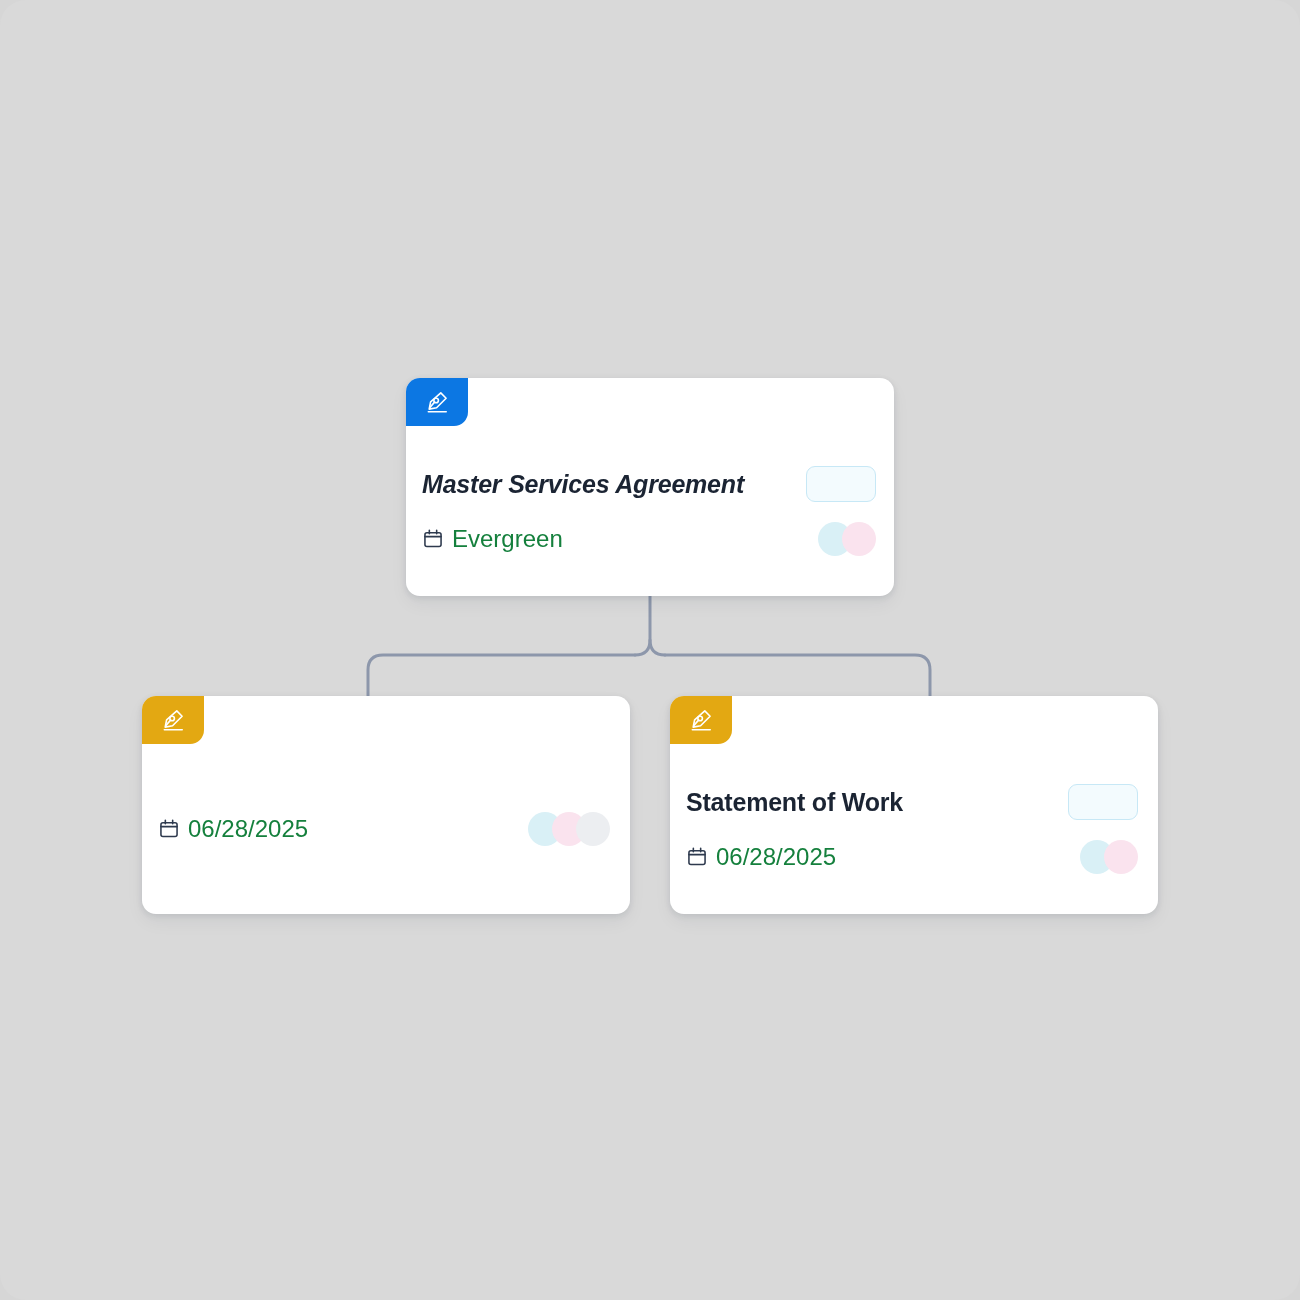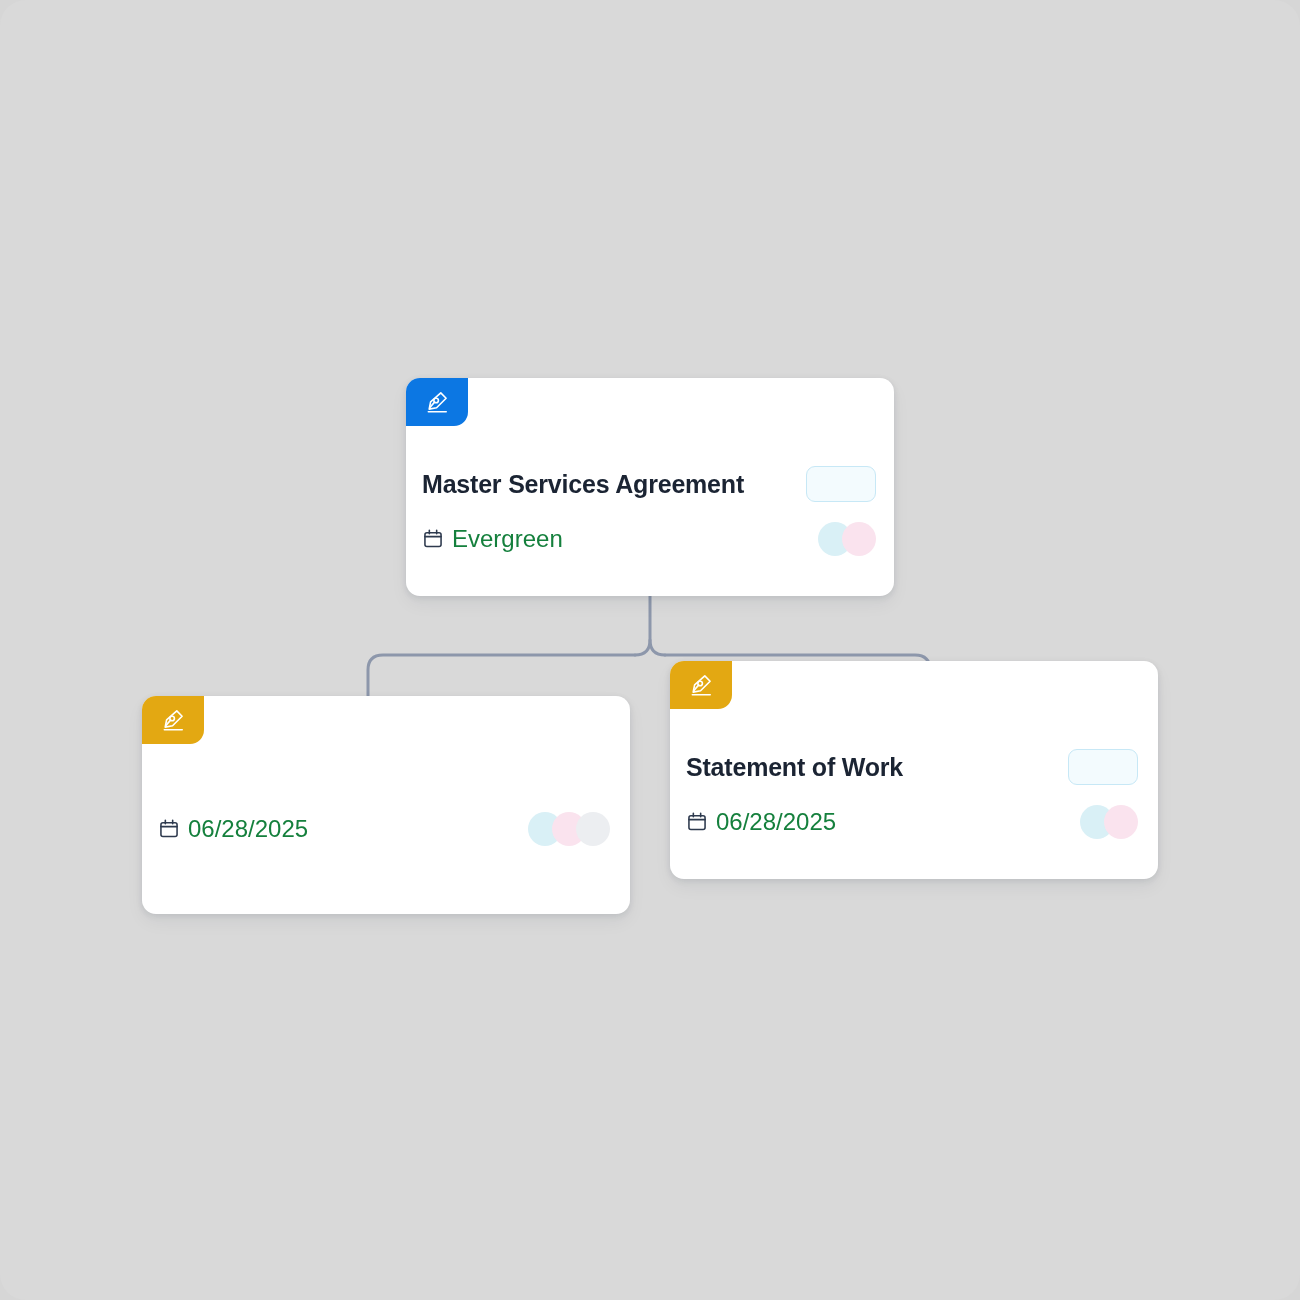--- a/index.html
+++ b/index.html
@@ -108,27 +108,27 @@
     border-radius: 50%;
     flex: none;
   }
   .avatars .av + .av { margin-left: -10px; }
 
   
   #card-root {
     left: 406px; top: 378px; width: 488px; height: 218px;
   }
   #card-root .card-body { padding-left: 16px; padding-right: 18px; }
-  #card-root .title { font-size: 25px; }
+  #card-root .title { font-size: 25px; font-style: italic; }
 
   #card-left {
     left: 142px; top: 696px; width: 488px; height: 218px;
   }
   #card-right {
-    left: 670px; top: 661px; width: 488px; height: 218px;
+    left: 670px; top: 696px; width: 488px; height: 218px;
   }
   #card-left .title, #card-right .title { font-size: 25px; }
 </style>
 </head>
 <body>
 
 <div id="stage">
 
   <svg id="connectors" viewBox="0 0 1300 1300" xmlns="http://www.w3.org/2000/svg">
     <g fill="none" stroke="#8d97ab" stroke-width="3" stroke-linecap="round">

